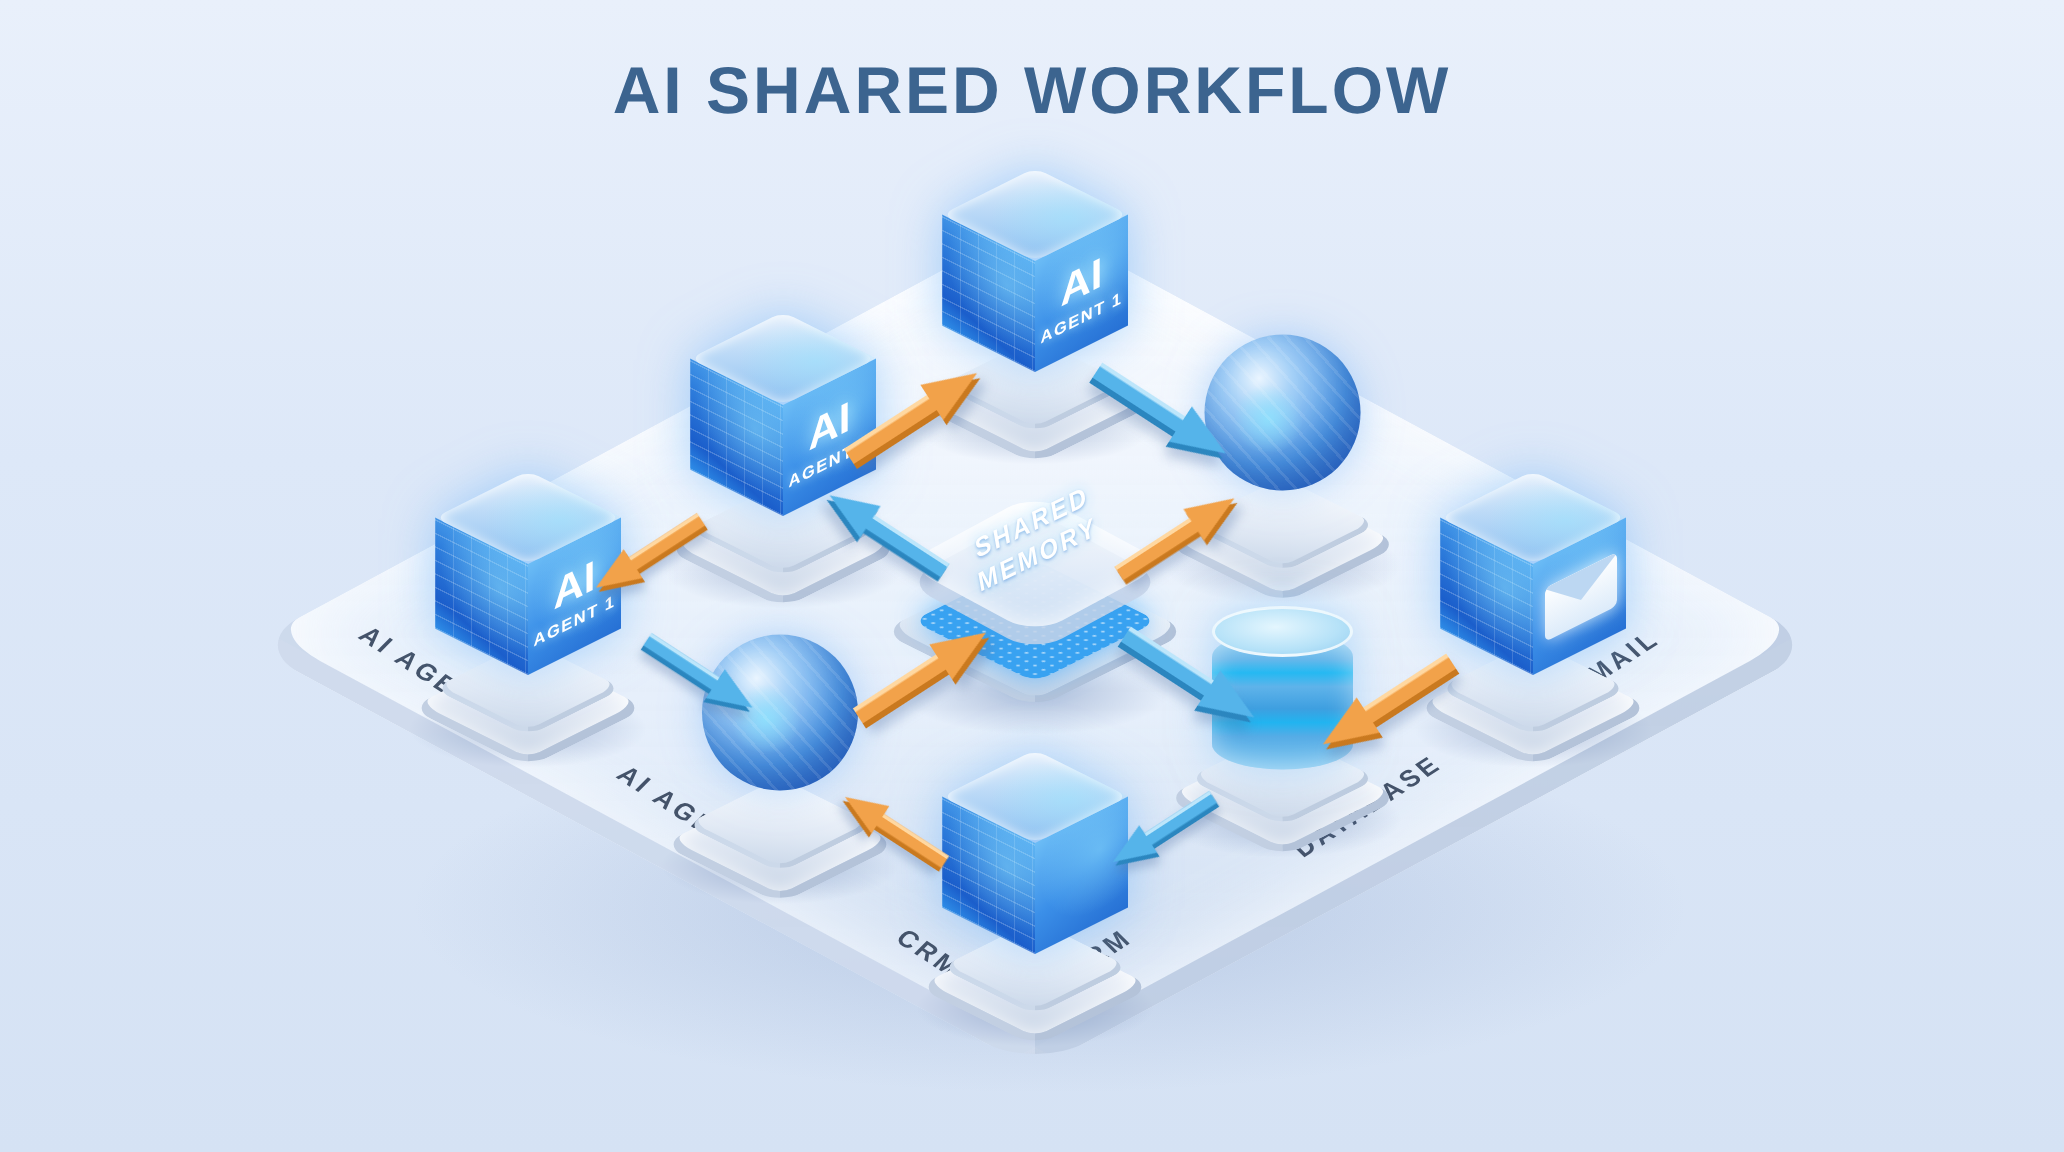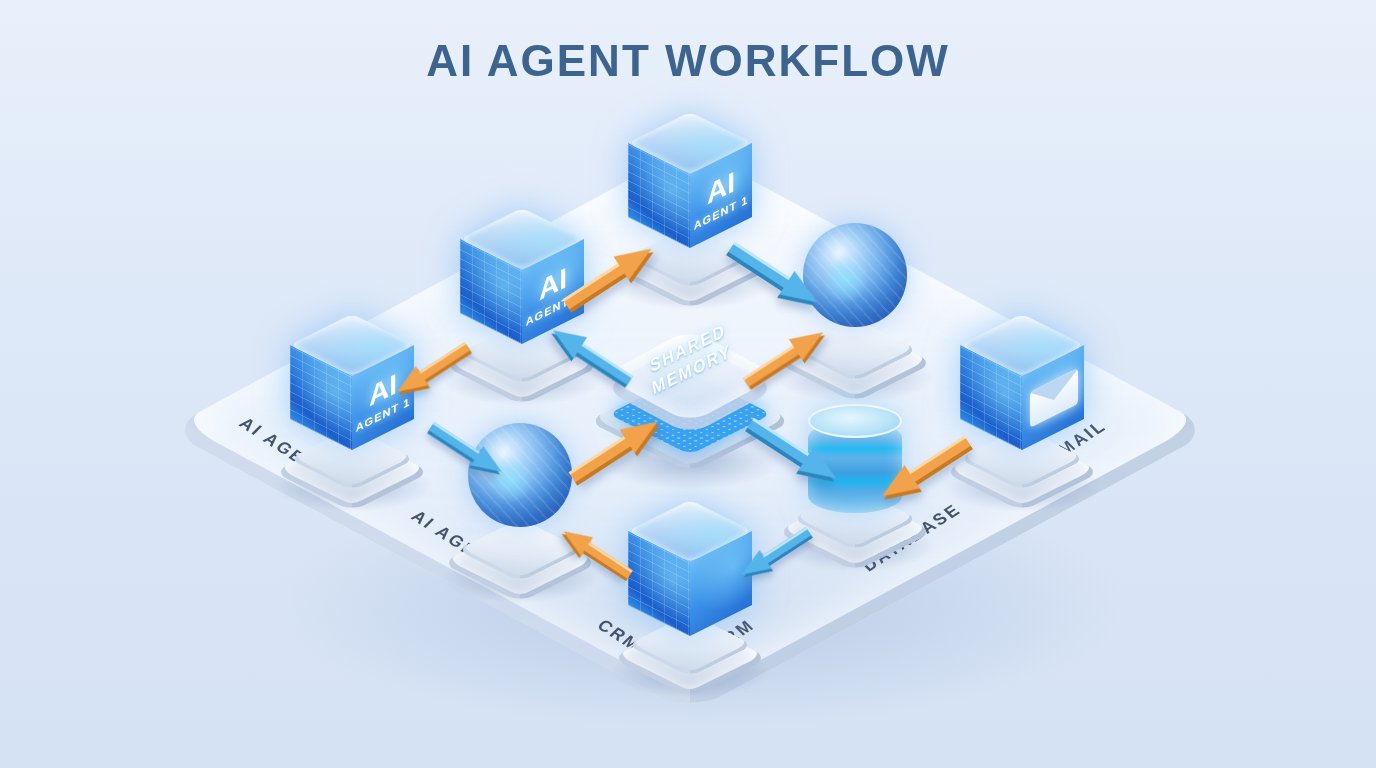--- a/index.html
+++ b/index.html
@@ -206,21 +206,21 @@
   .arrow.orange .hi    { fill:#ffd8a1; }
   .arrow.blue .under { fill:#2b86bf; }
   .arrow.blue .main  { fill:#55b4ea; }
   .arrow.blue .hi    { fill:#bde6fb; }
 </style>
 </head>
 <body>
 
 <div class="stage">
 
-  <div class="title">AI AGENT WORKFLOW</div>
+  <div class="title">AI SHARED WORKFLOW</div>
 
   <div class="platform-shadow"></div>
   <div class="platform"></div>
 
   <div class="plat-label rot-l" style="left:232px;top:444px">AI AGENT 1</div>
   <div class="plat-label rot-l" style="left:404px;top:537px">AI AGENT 2</div>
   <div class="plat-label rot-l" style="left:596px;top:626px">CRM</div>
   <div class="plat-label rot-r" style="left:710px;top:626px">CRM</div>
   <div class="plat-label rot-r" style="left:856px;top:528px">DATABASE</div>
   <div class="plat-label rot-r" style="left:1044px;top:432px">EMAIL</div>

